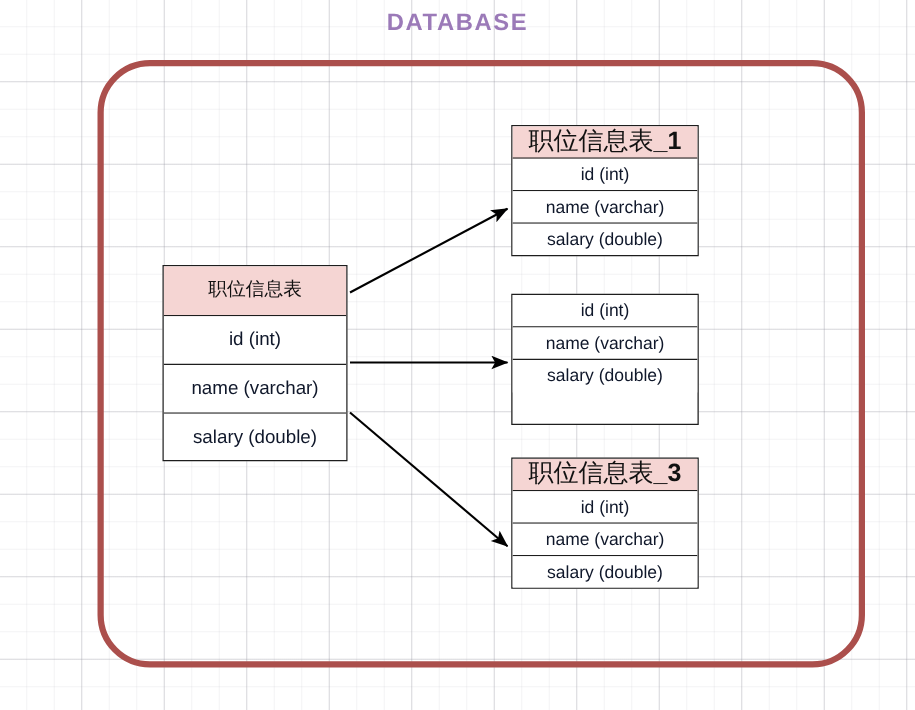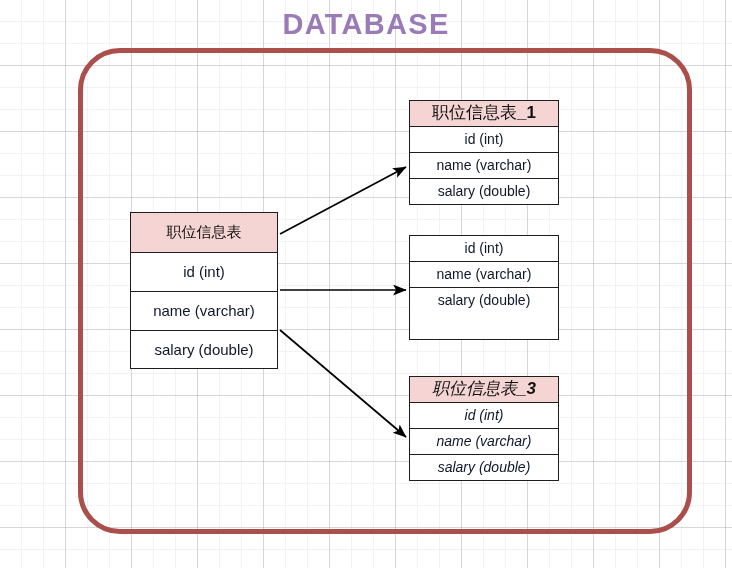--- a/index.html
+++ b/index.html
@@ -27,21 +27,21 @@
     background-position: -1px -1px, -1px -1px, -1px -1px, -1px -1px;
   }
 
   
   #title {
     position: absolute;
     left: 0;
     top: 8px;
     width: 732px;
     text-align: center;
-    font-size: 29px;
+    font-size: 19px;
     font-weight: bold;
     letter-spacing: 1.3px;
     color: #9b7ab8;
     user-select: none;
   }
 
   
   #db-container {
     position: absolute;
     left: 78px;
@@ -100,30 +100,30 @@
 
   
   .shard {
     left: 409px;
     width: 150px;
     height: 105px;
   }
   .shard .hdr {
     height: 26px;
     line-height: 24px;
-    font-size: 17px;
+    font-size: 20px;
   }
   .shard .row {
     height: 26px;
     line-height: 24px;
     font-size: 14px;
   }
   #table-shard-1 { top: 100px; }
   #table-shard-2 { top: 235px; }
-  #table-shard-3 { top: 376px; font-style: italic; }
+  #table-shard-3 { top: 366px; }
 
   .suffix { font-weight: bold; }
 
   
   #arrows {
     position: absolute;
     left: 0;
     top: 0;
     width: 732px;
     height: 568px;

